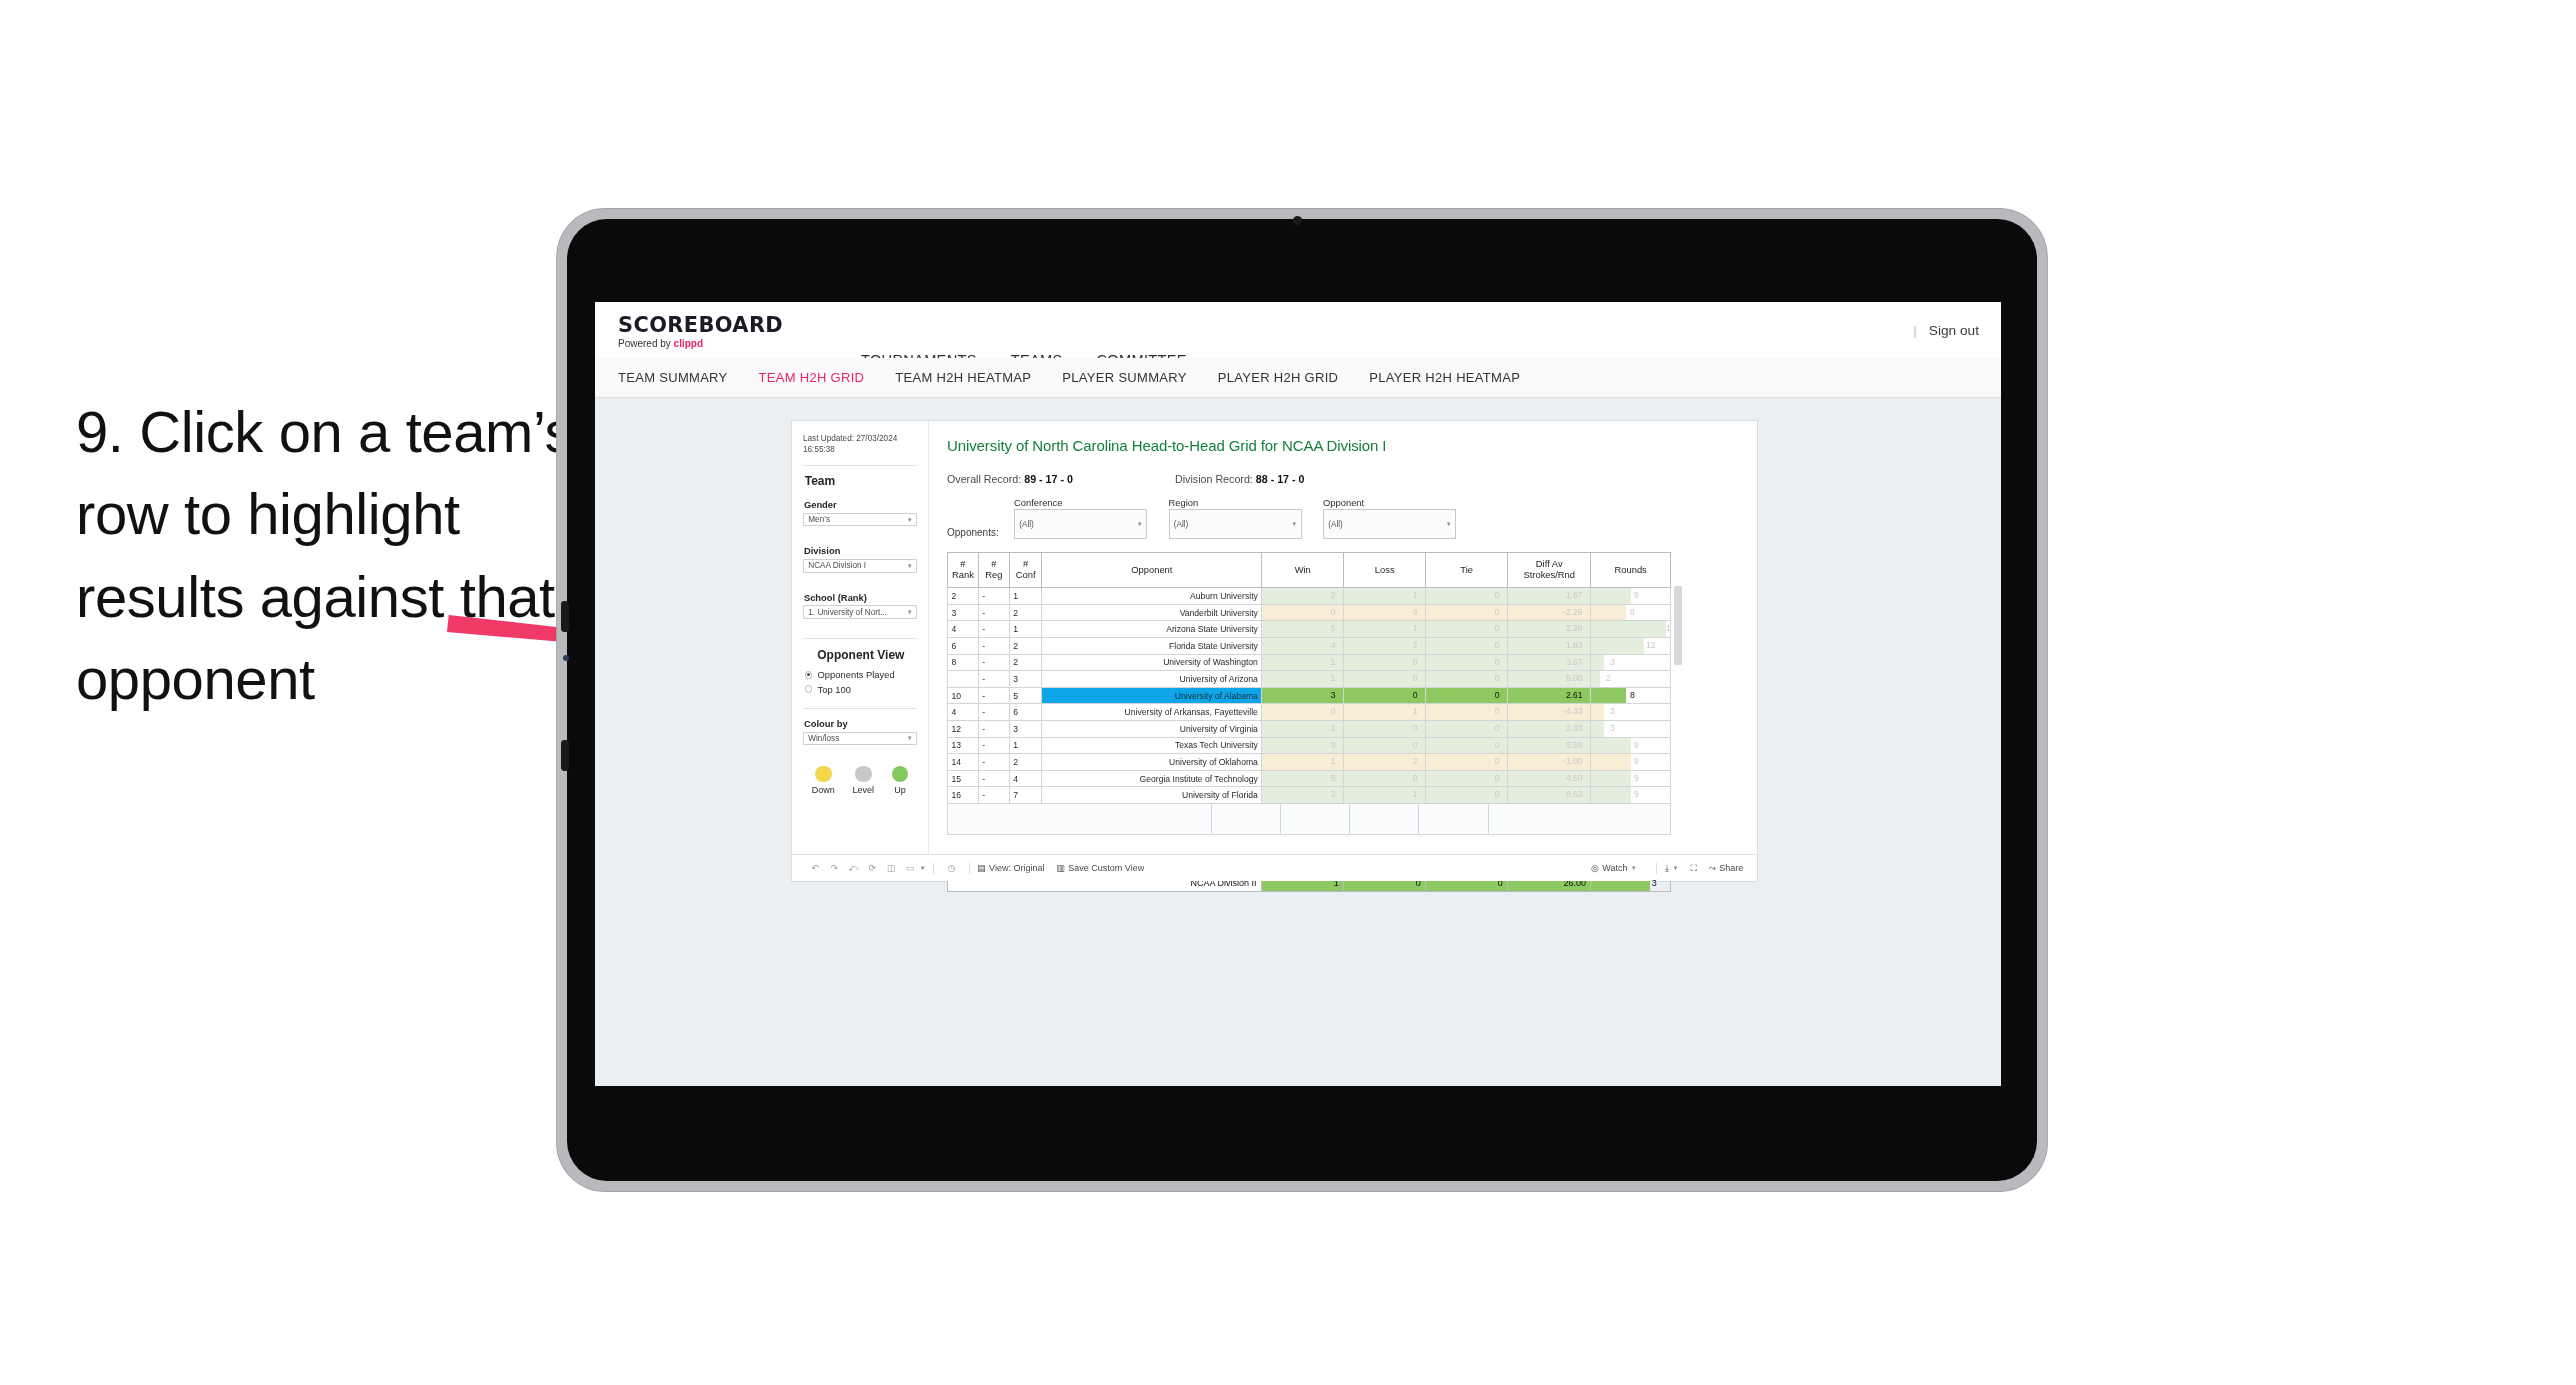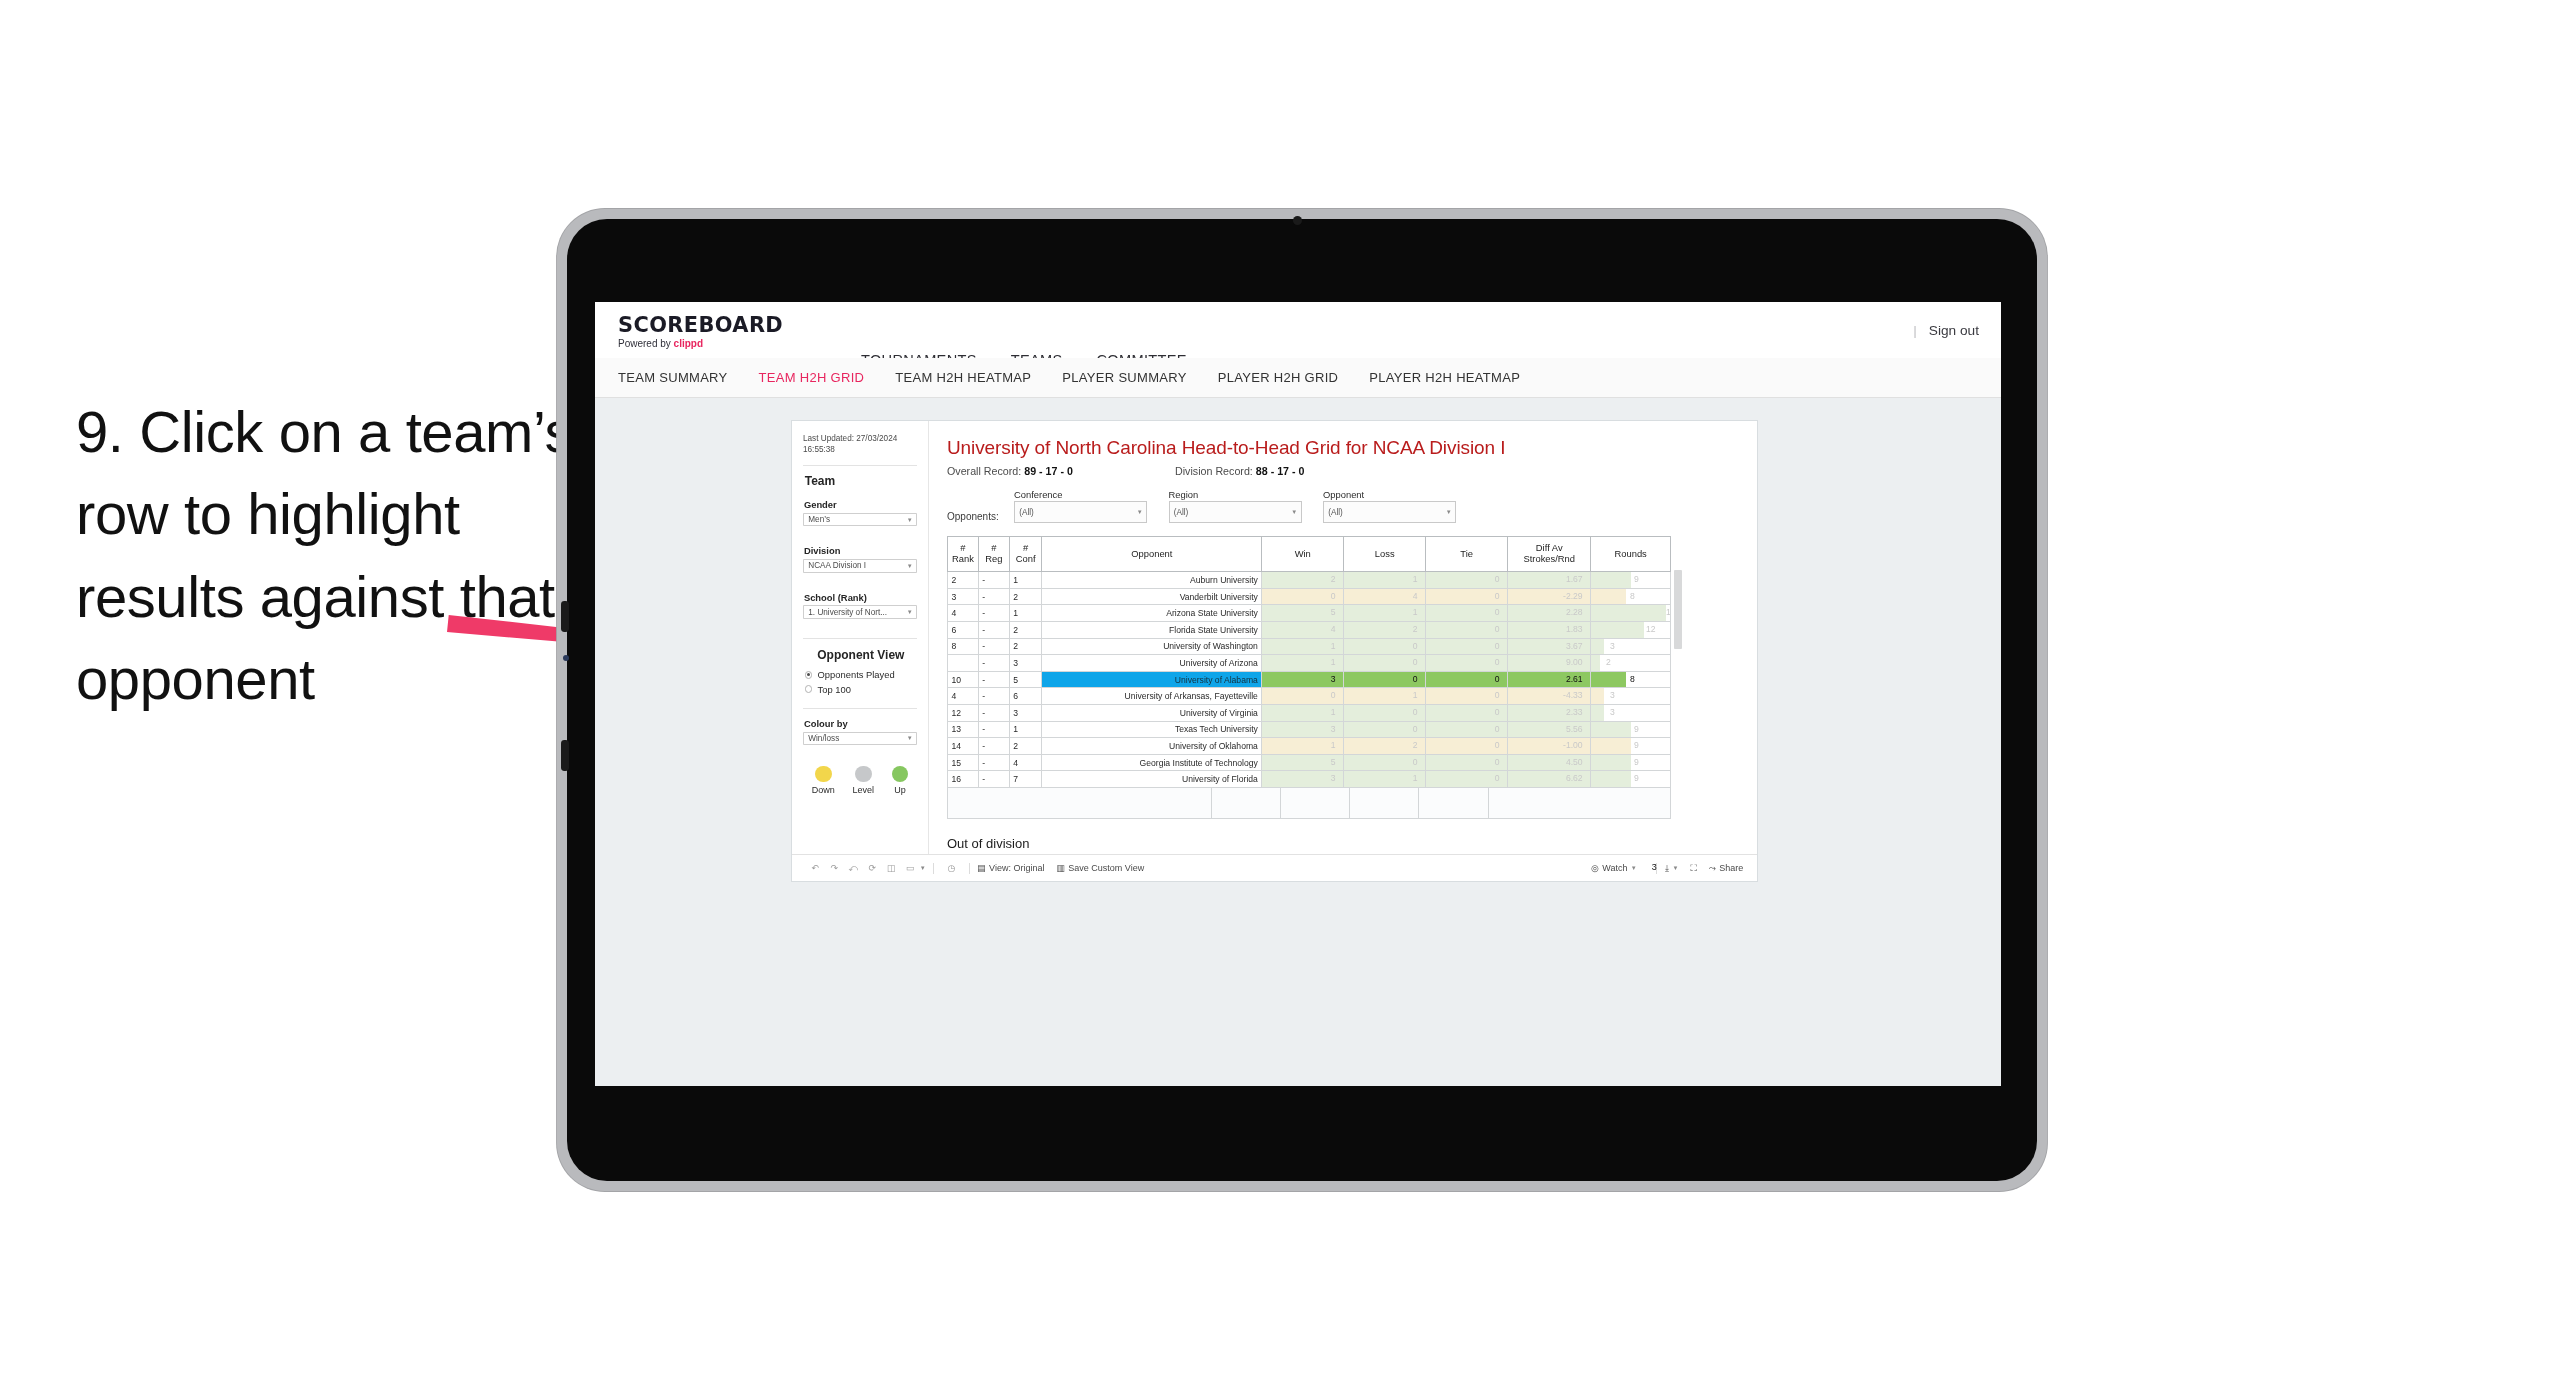--- a/index.html
+++ b/index.html
@@ -103,31 +103,31 @@
     display:flex;align-items:center;justify-content:center;box-sizing:border-box;}
   .radio .dot{width:3.4px;height:3.4px;border-radius:50%;background:#4b4b4b;}
   #legend{display:flex;justify-content:space-around;margin-top:20.6px;}
   #legend .li{text-align:center;}
   #legend .sw{width:16.3px;height:16.3px;border-radius:50%;margin:0 auto 3.4px auto;}
   #legend .lbl{font-size:9px;color:#2b2b2b;}
 
   
   #view{position:absolute;left:138px;top:0;right:0;bottom:0;background:#fff;}
   #view .inner{padding:15.5px 17px 0 17px;}
-  #vtitle{font-size:19px;color:#b91c1c;margin-bottom:6px;letter-spacing:-0.1px;}
+  #vtitle{font-size:15px;color:#15803d;margin-bottom:19px;letter-spacing:-0.1px;}
   #records{display:flex;font-size:10.7px;color:#4b4b4b;margin-bottom:12px;}
   #records .rec{width:228px;}
   #records .rec b{color:#111;font-weight:bold;}
 
   #opfilters{display:flex;align-items:flex-end;gap:0;margin-bottom:13px;}
   #opfilters .oplabel{font-size:10px;color:#3b3b3b;width:67px;padding-bottom:1.7px;}
   .opf{width:133px;margin-right:21.5px;}
   .opf .cap{font-size:9.4px;color:#2c2c2c;margin-bottom:1.7px;}
   .opf .sel{
-    height:22px;border:0.9px solid #c9c9c9;background:#fcfcfc;display:flex;align-items:center;
+    height:30px;border:0.9px solid #c9c9c9;background:#fcfcfc;display:flex;align-items:center;
     justify-content:space-between;padding:0 3.4px 0 4.3px;font-size:8.2px;color:#545454;box-sizing:border-box;
   }
   .opf .sel .car{font-size:6px;color:#8a8a8a;}
 
   
   #gridwrap{position:relative;width:724px;}
   table.grid{border-collapse:collapse;table-layout:fixed;width:724px;font-size:8.6px;color:#222;}
   table.grid th{
     border:0.9px solid #b9bdc0;background:#fff;font-weight:normal;font-size:9.4px;color:#1d1d1d;
     height:34px;line-height:1.15;padding:0 2.6px;

